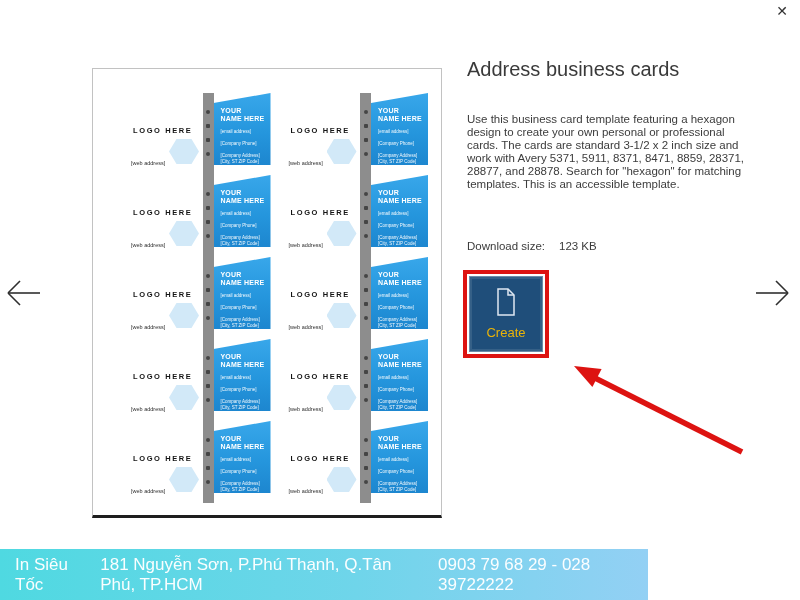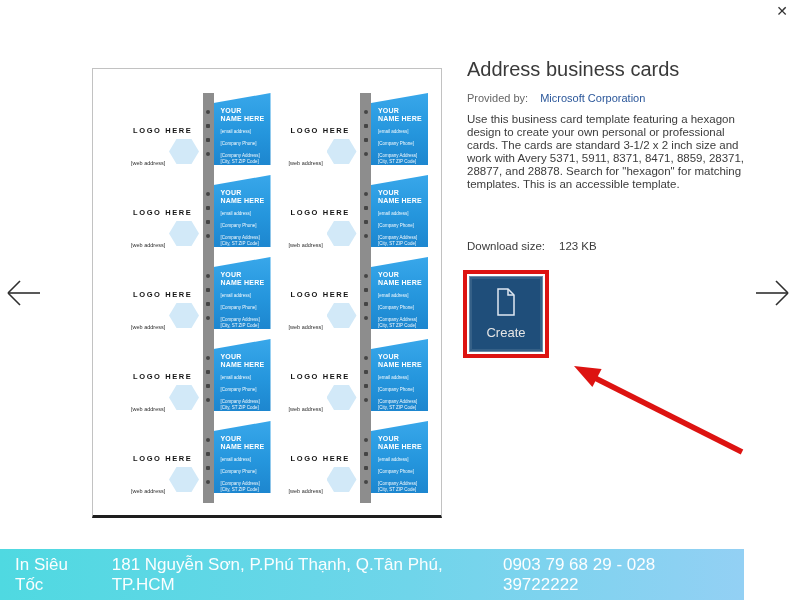--- a/index.html
+++ b/index.html
@@ -54,25 +54,25 @@
           line-height:13px; color:#3c3c3c; }
   .download { position:absolute; left:467px; top:240px; font-size:11.5px; color:#3c3c3c; }
   .download .dl-val { margin-left:14px; }
 
   
   .create-highlight { position:absolute; left:463px; top:270px; border:4px solid #dd1311;
                       background:#fff; padding:2px; }
   .create-button { width:74px; height:76px; background:#1f4e7a; border:none; cursor:pointer;
                    display:flex; flex-direction:column; align-items:center; justify-content:center;
                    box-shadow:inset 0 0 0 1px rgba(255,255,255,.28), inset 0 0 0 3px rgba(255,255,255,.10); }
-  .create-label { color:#e5e5e5; font-size:13px; margin-top:6px; font-family:"Liberation Sans",sans-serif; }
+  .create-label { color:#eab308; font-size:13px; margin-top:6px; font-family:"Liberation Sans",sans-serif; }
   .annot { position:absolute; left:0; top:0; width:800px; height:600px; pointer-events:none; }
 
   
-  .footer { position:absolute; left:0; bottom:0; width:744px; height:51px;
+  .footer { position:absolute; left:0; bottom:0; width:648px; height:51px;
             background:linear-gradient(90deg,#4fd9e1 0%,#6fd5ea 55%,#93d0f4 100%);
             display:flex; align-items:center; justify-content:space-between;
             padding:0 22px 0 15px; color:rgba(255,255,255,.97); font-size:17px; font-weight:500;gap:16px; }
 </style>
 </head>
 <body>
 
 <div class="stage">
 
 
@@ -345,23 +345,20 @@
           <div>[Company Address]</div>
           <div>[City, ST ZIP Code]</div>
         </div>
         <div class="blue-fold"></div>
       </div>
     </div>
   </div>
   </div>
 
   <div class="title">Address business cards</div>
-  <div class="provided">
-    <span>Provided by:</span><a>Microsoft Corporation</a>
-  </div>
   <div class="desc">Use this business card template featuring a hexagon design to create your own personal or professional cards. The cards are standard 3-1/2 x 2 inch size and work with Avery 5371, 5911, 8371, 8471, 8859, 28371, 28877, and 28878. Search for "hexagon" for matching templates. This is an accessible template.</div>
   <div class="download">
     <span>Download size:</span><span class="dl-val">123 KB</span>
   </div>
 
   <div class="create-highlight">
     <button class="create-button">
       <span>
         <svg width="22" height="28" viewBox="0 0 22 28">
           <g fill="none" stroke="#dfe8f2" stroke-width="1.5" stroke-linejoin="miter">

